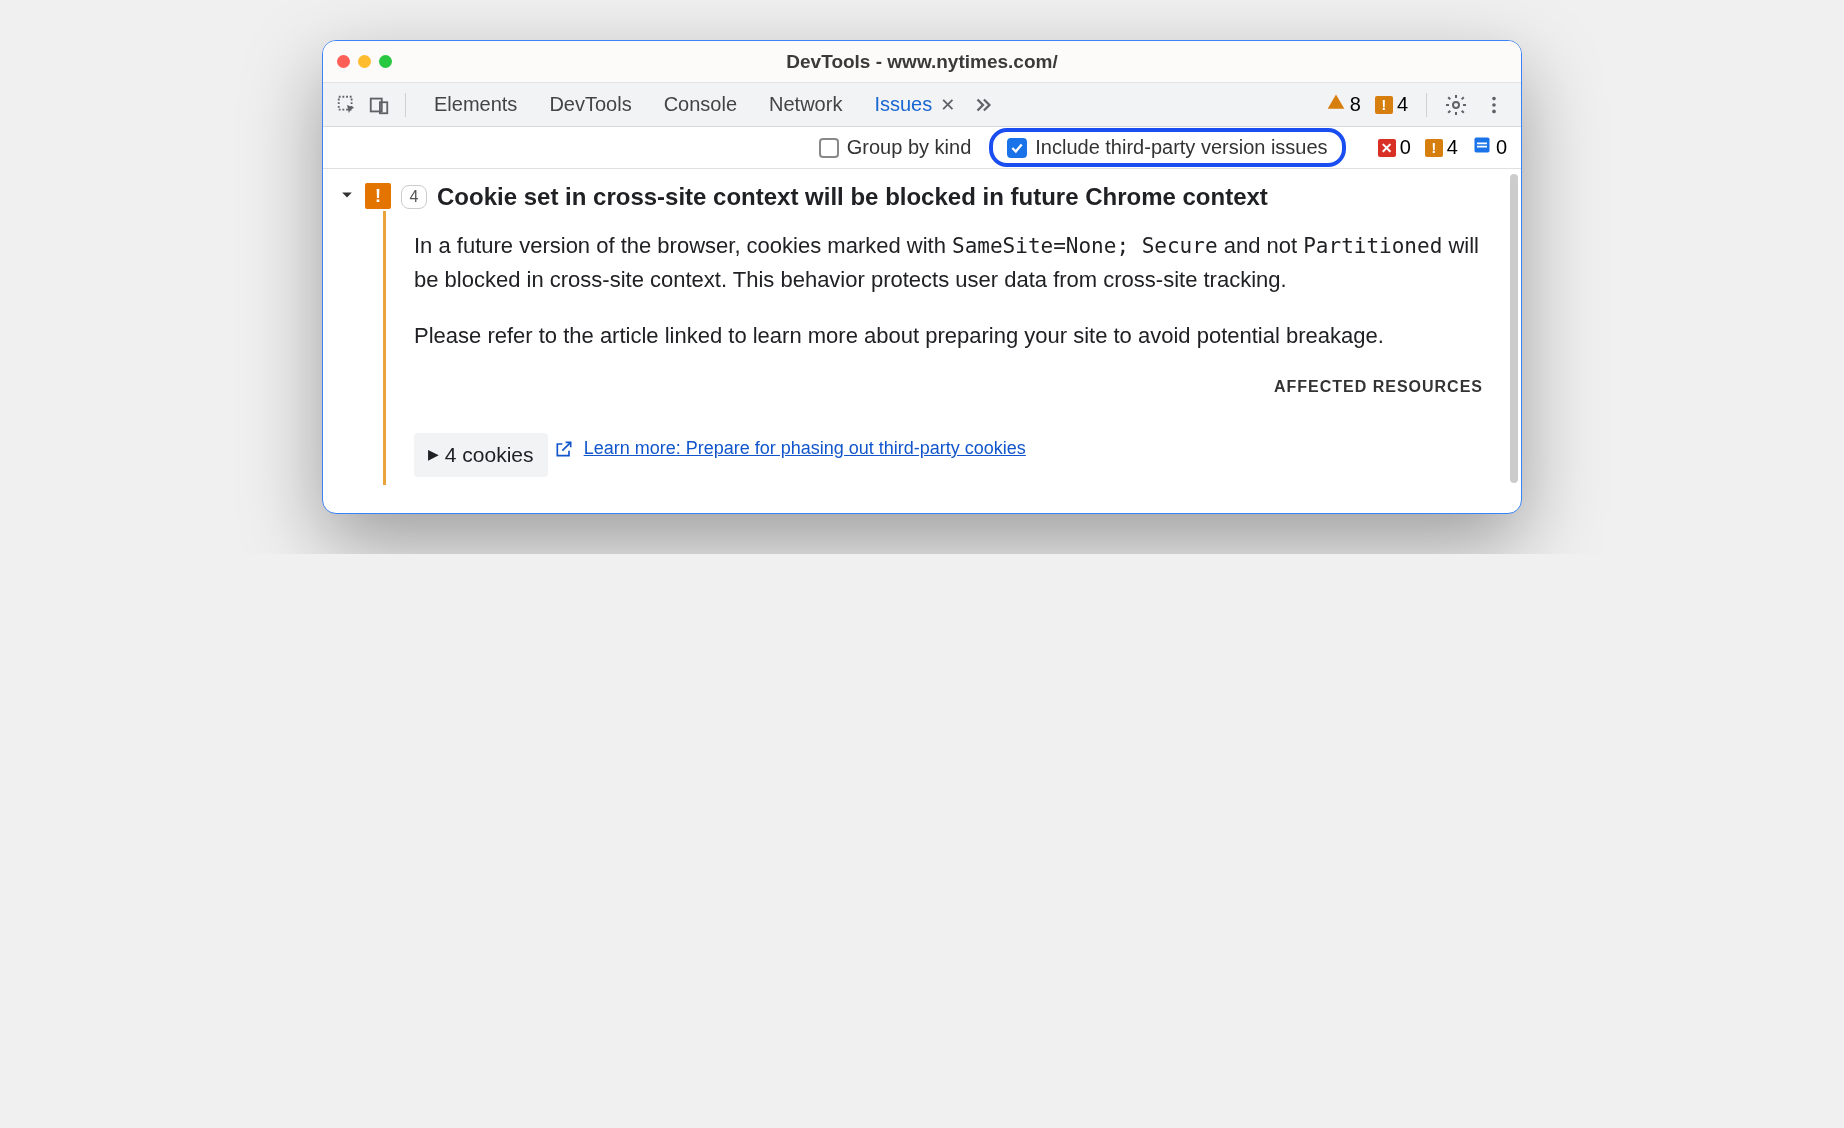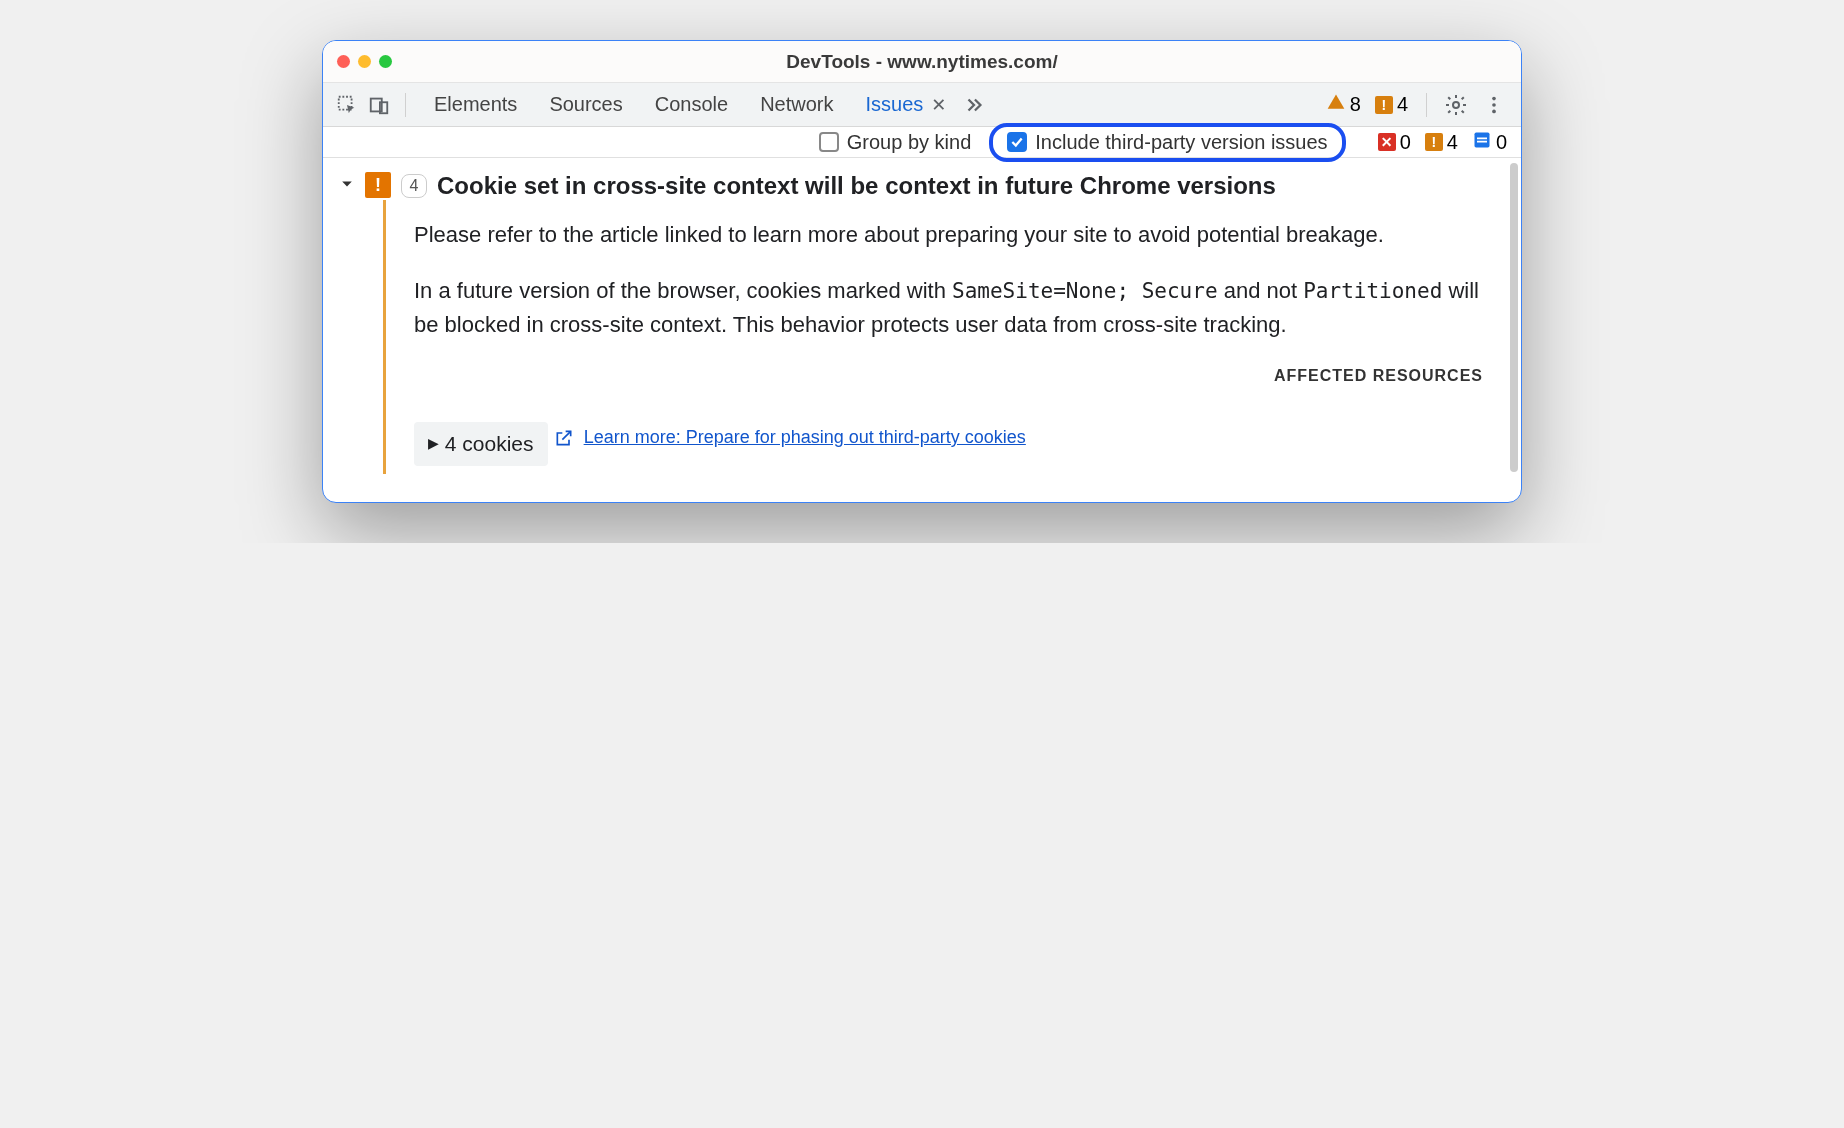--- a/index.html
+++ b/index.html
@@ -67,21 +67,21 @@
   .icon-warn-triangle { color: #d77f0e; }
   .icon-warn-square { background: #d77f0e; color: #fff; width: 18px; height: 18px; display: flex; align-items:center; justify-content:center; font-size: 14px; font-weight: 700; border-radius: 2px;}
   .icon-error-square { background: #d93025; color:#fff; width:18px; height:18px; display:flex; align-items:center; justify-content:center; font-size:14px; font-weight:700; border-radius:2px;}
   .icon-info-square { color:#1a73e8;}
   .icon-info-square svg { width:20px; height:20px; }
   .gear, .kebab { color: #5f6368; width: 34px; height: 34px; display:flex; align-items:center; justify-content:center; }
   .gear svg { width: 24px; height: 24px; }
   .kebab svg { width: 22px; height: 22px; }
 
   .filterbar {
-    height: 31px; background: #fff; border-bottom: 1px solid #e0e0e0;
+    height: 42px; background: #fff; border-bottom: 1px solid #e0e0e0;
     display: flex; align-items: center; padding: 0 14px; gap: 18px;
     justify-content: flex-end;
   }
   .filter-item { display: flex; align-items: center; gap: 8px; font-size: 20px; color: #333; }
   .checkbox {
     width: 20px; height: 20px; border: 2px solid #888; border-radius: 4px;
     display: inline-flex; align-items: center; justify-content: center; background:#fff;
   }
   .checkbox.checked { background: #1a73e8; border-color: #1a73e8; }
   .checkbox.checked svg { width: 14px; height: 14px; stroke: #fff; }
@@ -161,21 +161,21 @@
           <rect x="13" y="9" width="8" height="12"></rect>
         </svg>
     </div>
     <div class="divider"></div>
 
     <div class="tabs">
       <div class="tab">
           <span>Elements</span>
         </div>
       <div class="tab">
-          <span>Sources</span>
+          <span>DevTools</span>
         </div>
       <div class="tab">
           <span>Console</span>
         </div>
       <div class="tab">
           <span>Network</span>
         </div>
       <div class="tab active">
         <span>Issues</span>
         <span class="tab-close">✕</span>
@@ -259,28 +259,28 @@
     <div class="scrollbar-mock"></div>
 
     <div class="issue-row">
       <span class="arrow-toggle">
         <svg viewBox="0 0 10 10">
             <path d="M1 3 L5 7 L9 3 Z"></path>
           </svg>
       </span>
       <span class="issue-icon">!</span>
       <span class="count-pill">4</span>
-      <span class="issue-title">Cookie set in cross-site context will be context in future Chrome versions</span>
+      <span class="issue-title">Cookie set in cross-site context will be blocked in future Chrome context</span>
     </div>
 
     <div class="issue-body">
-      <p>Please refer to the article linked to learn more about preparing your site to avoid potential breakage.</p>
       <p>
         <span>In a future version of the browser, cookies marked with </span><code>SameSite=None; Secure</code><span> and not </span><code>Partitioned</code><span> will be blocked in cross-site context. This behavior protects user data from cross-site tracking.</span>
       </p>
+      <p>Please refer to the article linked to learn more about preparing your site to avoid potential breakage.</p>
 
       <div class="affected-header">Affected Resources</div>
 
       <div class="resource-pill">
         <span class="tri">▶</span>
         <span>4 cookies</span>
       </div>
 
       <div class="learn-link">
         <svg viewBox="0 0 24 24" stroke-width="2">

